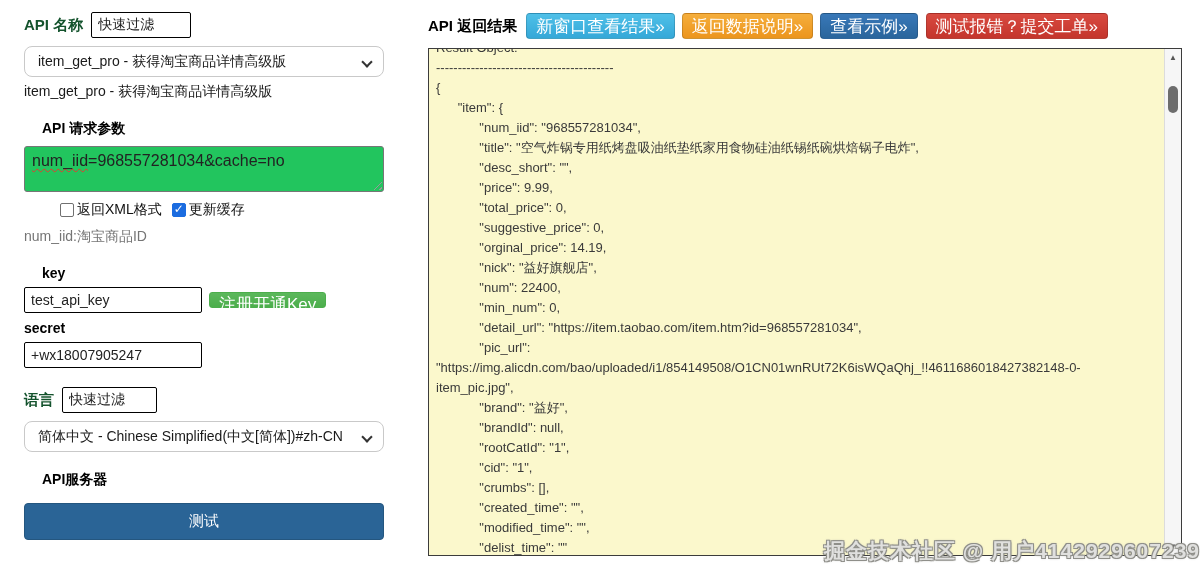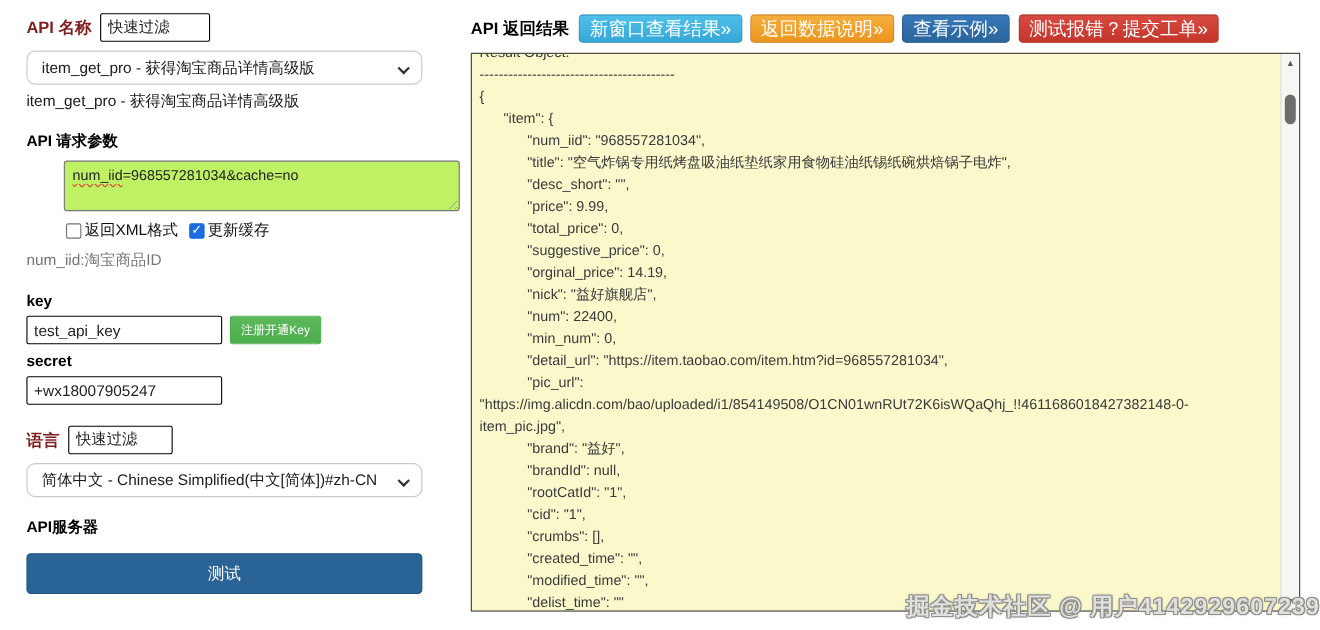--- a/index.html
+++ b/index.html
@@ -3,54 +3,54 @@
 <meta charset="utf-8">
 <style>
   * { margin:0; padding:0; box-sizing:border-box; }
   html,body { width:1200px; height:573px; background:#fff; overflow:hidden;
     font-family:"Liberation Sans","DejaVu Sans",sans-serif; color:#111; }
   .app { position:relative; width:1200px; height:573px; }
 
   
   .left { position:absolute; left:24px; top:12px; width:360px; }
   .row-inline { display:flex; align-items:center; gap:8px; }
-  .lbl { font-size:15px; font-weight:bold; color:#7f1d1d; }
+  .lbl { font-size:15px; font-weight:bold; color:#14532d; }
   .lbl-sm { font-size:14px; font-weight:bold; color:#000; }
   input.txt { height:26px; border:1px solid #000000; border-radius:2px;
     padding:2px 6px; font-size:14px; font-family:inherit; color:#222; background:#fff; }
   .filter-input { width:100px; }
   .sel { margin-top:8px; height:31px; border:1px solid #c9c9c9; border-radius:8px;
     background:#fff; display:flex; align-items:center; padding:0 30px 0 13px;
     font-size:14px; color:#1a1a1a; position:relative; cursor:default;
     white-space:nowrap; overflow:hidden; }
   .sel .chev { position:absolute; right:12px; top:11px; width:8px; height:8px; }
   .sel .chev::before { content:""; position:absolute; left:0; top:0; width:6px; height:6px;
     border-right:2px solid #333; border-bottom:2px solid #333; transform:rotate(45deg); }
   .caption { margin-top:6px; font-size:14px; color:#1a1a1a; }
-  .section { margin-top:19px; }
+  .section { margin-top:19px;margin-left:18px; }
   .params-box { margin-top:8px; width:360px; height:46px; border:1px solid #767676;
-    border-radius:3px; background:#bef264; padding:5px 7px; font-size:13px; color:#222;
-    position:relative;margin-left:34px; }
+    border-radius:3px; background:#22c55e; padding:5px 7px; font-size:16px; color:#222;
+    position:relative; }
   .params-box .grip { position:absolute; right:1px; bottom:1px; width:10px; height:10px;
     background:repeating-linear-gradient(135deg,#999 0 1px,transparent 1px 4px);
     clip-path:polygon(100% 0,100% 100%,0 100%); }
   .squiggle { text-decoration:underline; text-decoration-style:wavy;
     text-decoration-color:#e03c31; text-decoration-thickness:1px; text-underline-offset:2px; }
   .cbrow { margin-top:9px; display:flex; align-items:center; font-size:14px; color:#111;padding-left:36px; }
   .cb { width:14px; height:14px; border:1px solid #707070; border-radius:2px;
     background:#fff; display:inline-block; margin-right:3px; position:relative; flex:none; }
   .cb.checked { background:#1b6ce0; border-color:#1b6ce0; }
   .cb.checked::after { content:"✓"; position:absolute; left:1px; top:-2px;
     color:#fff; font-size:12px; font-weight:bold; }
   .cb-label { margin-right:10px; }
   .hint { margin-top:9px; font-size:14px; color:#757575; }
   .key-row { margin-top:6px; display:flex; align-items:center; gap:7px; }
   .key-input { width:178px; }
-  .btn-green { height:26px; padding:0 9px; background:linear-gradient(#5cb85c,#4cae4c);
-    border:1px solid #4cae4c; border-radius:3px; color:#fff; font-size:11px;
+  .btn-green { height:16px; padding:0 9px; background:linear-gradient(#5cb85c,#4cae4c);
+    border:1px solid #4cae4c; border-radius:3px; color:#fff; font-size:17px;
     font-family:inherit; cursor:pointer; }
   .lang-row { margin-top:19px; }
   .blur-chunk { display:inline-block; width:108px; height:13px; margin:0 3px;
     border-radius:3px; background:#c2c2c2; filter:blur(3px); vertical-align:-2px; }
   .btn-test { margin-top:14px; width:360px; height:37px; background:#2a6496;
     border:1px solid #24567f; border-radius:4px; color:#fff; font-size:15px;
     font-family:inherit; cursor:pointer; }
 
   
   .right { position:absolute; left:428px; top:12px; width:842px; }

